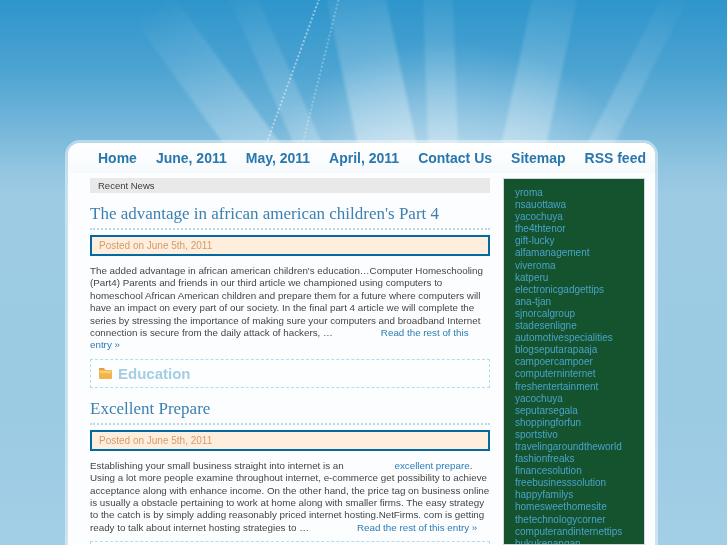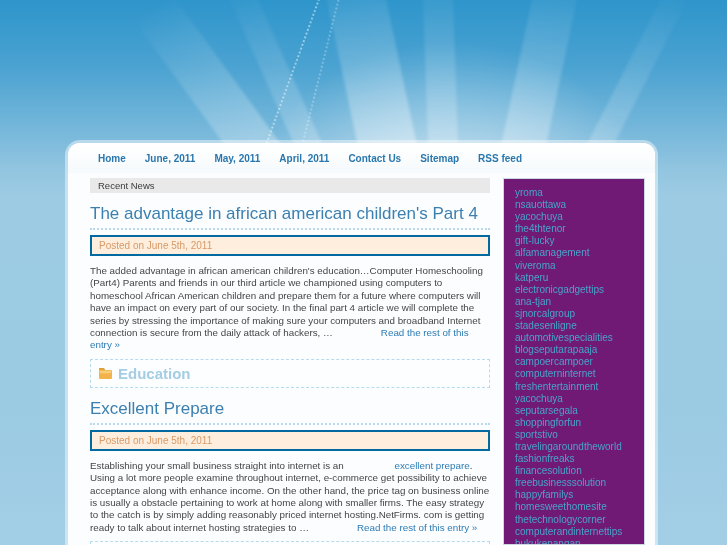--- a/index.html
+++ b/index.html
@@ -45,49 +45,49 @@
   
   .wrapper {
     position:absolute; left:68px; top:143px; width:587px; height:402px; z-index:1;
     background:#fbfdfe; border-radius:12px 12px 0 0;
     box-shadow:0 0 0 3px rgba(255,255,255,.45);
   }
   .nav {
     display:flex; align-items:center; height:30px; padding-left:30px;
     background:linear-gradient(#ffffff,#f6fafc); border-radius:12px 12px 0 0;
   }
-  .nav a { font-size:10px; font-weight:bold; color:#2a77ad; text-decoration:none; margin-right:19px; cursor:pointer; white-space:nowrap; }
+  .nav a { font-size:14px; font-weight:bold; color:#2a77ad; text-decoration:none; margin-right:19px; cursor:pointer; white-space:nowrap; }
 
   .main { position:absolute; left:22px; top:35px; width:400px; }
   .recent-news {
     width:400px; height:15px; line-height:15px; padding:0 8px;
     background:#e9e9e9; font-size:9.5px; color:#3c3c3c;
   }
   .post-title {
     margin-top:11px; max-width:400px;
-    font-family:Liberation Sans, sans-serif; font-weight:normal;
+    font-family:Liberation Serif, serif; font-weight:normal;
     font-size:17px; line-height:19px; color:#3c80b0;
     padding-bottom:5px; border-bottom:2px dotted #b9d9ea; cursor:pointer;
   }
   .posted {
     margin-top:5px; background:#fdeedd; border:2px solid #0369a1;
     color:#d89a68; font-size:10px; padding:3px 7px;
   }
   .post-body { margin-top:9px; font-size:9.8px; line-height:12.4px; color:#454545; }
   .post-body a { color:#2d7cb5; text-decoration:none; cursor:pointer;padding-left:48px; }
   .category-box {
     margin-top:7px; border:1px dashed #b5dcee; background:#fcfeff;
     padding:5px 8px; display:flex; align-items:center;
   }
   .category-box svg { margin-right:6px; flex:none; }
   .category-label { color:#a5cde3; font-weight:bold; font-size:15px; cursor:pointer; }
 
   .sidebar {
     position:absolute; left:435px; top:35px; width:142px; height:367px;
-    background:#701a75; border:1px solid #ccd9e1; overflow:hidden;
+    background:#14532d; border:1px solid #ccd9e1; overflow:hidden;
     padding:8px 6px 8px 11px;
   }
   .sidebar a { display:block; font-size:10px; line-height:12.1px; color:#4aa2ca; text-decoration:none; cursor:pointer; }
 </style>
 </head>
 <body>
 
 <div class="page">
 
   <div class="sky">

